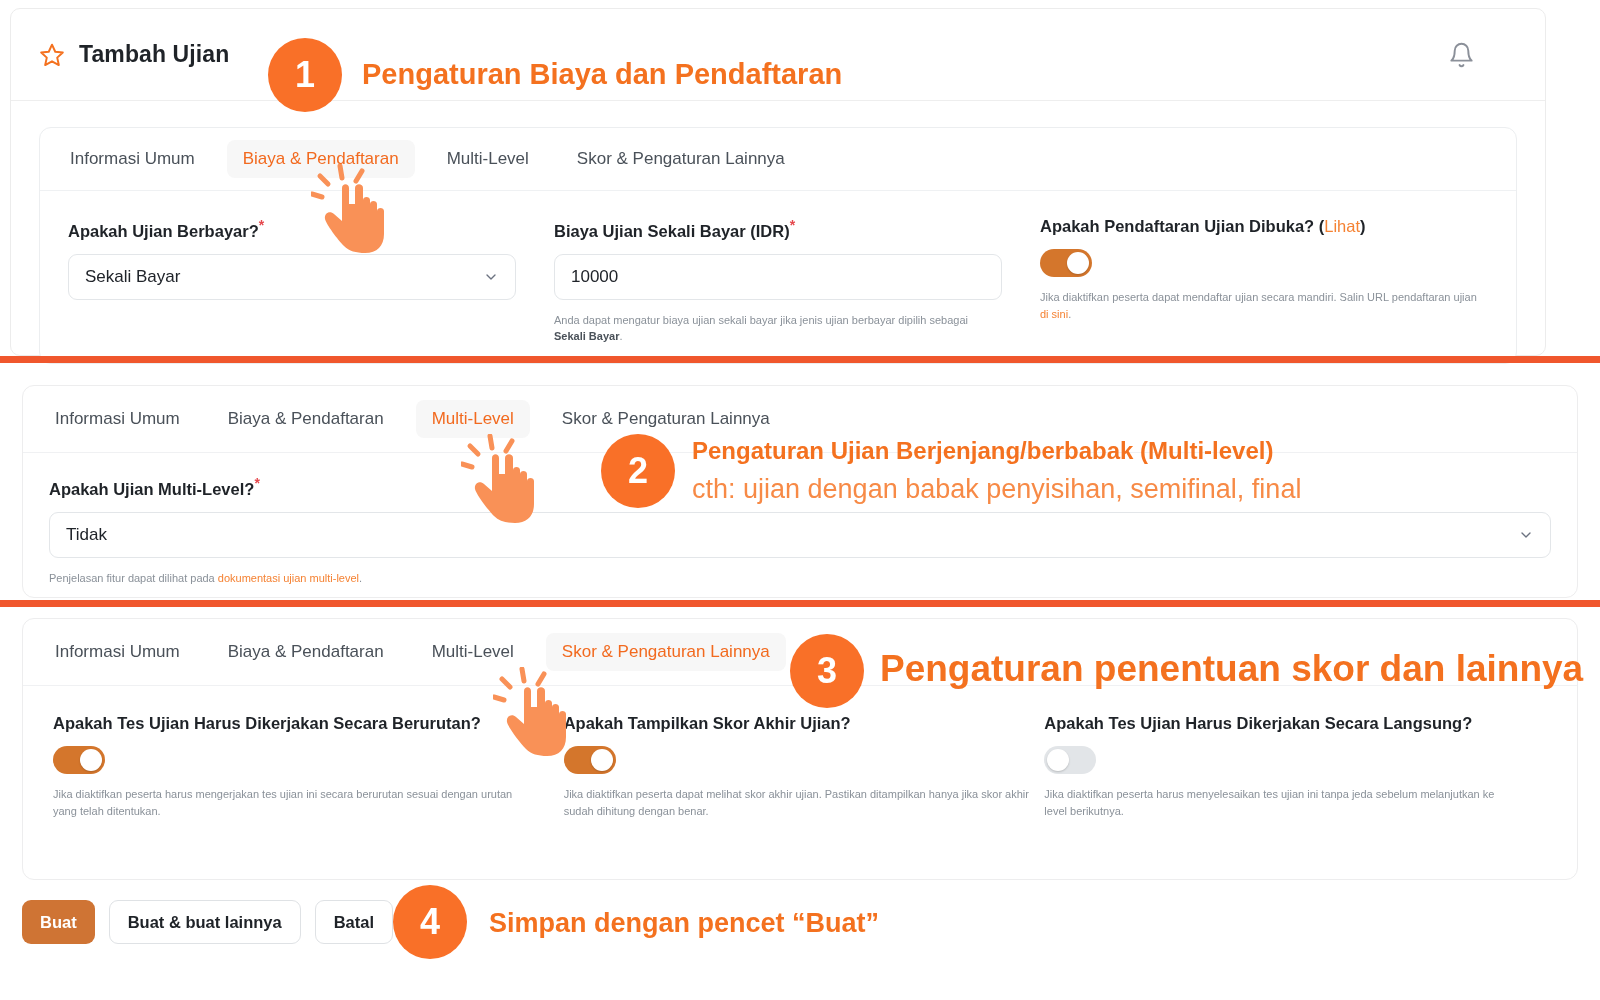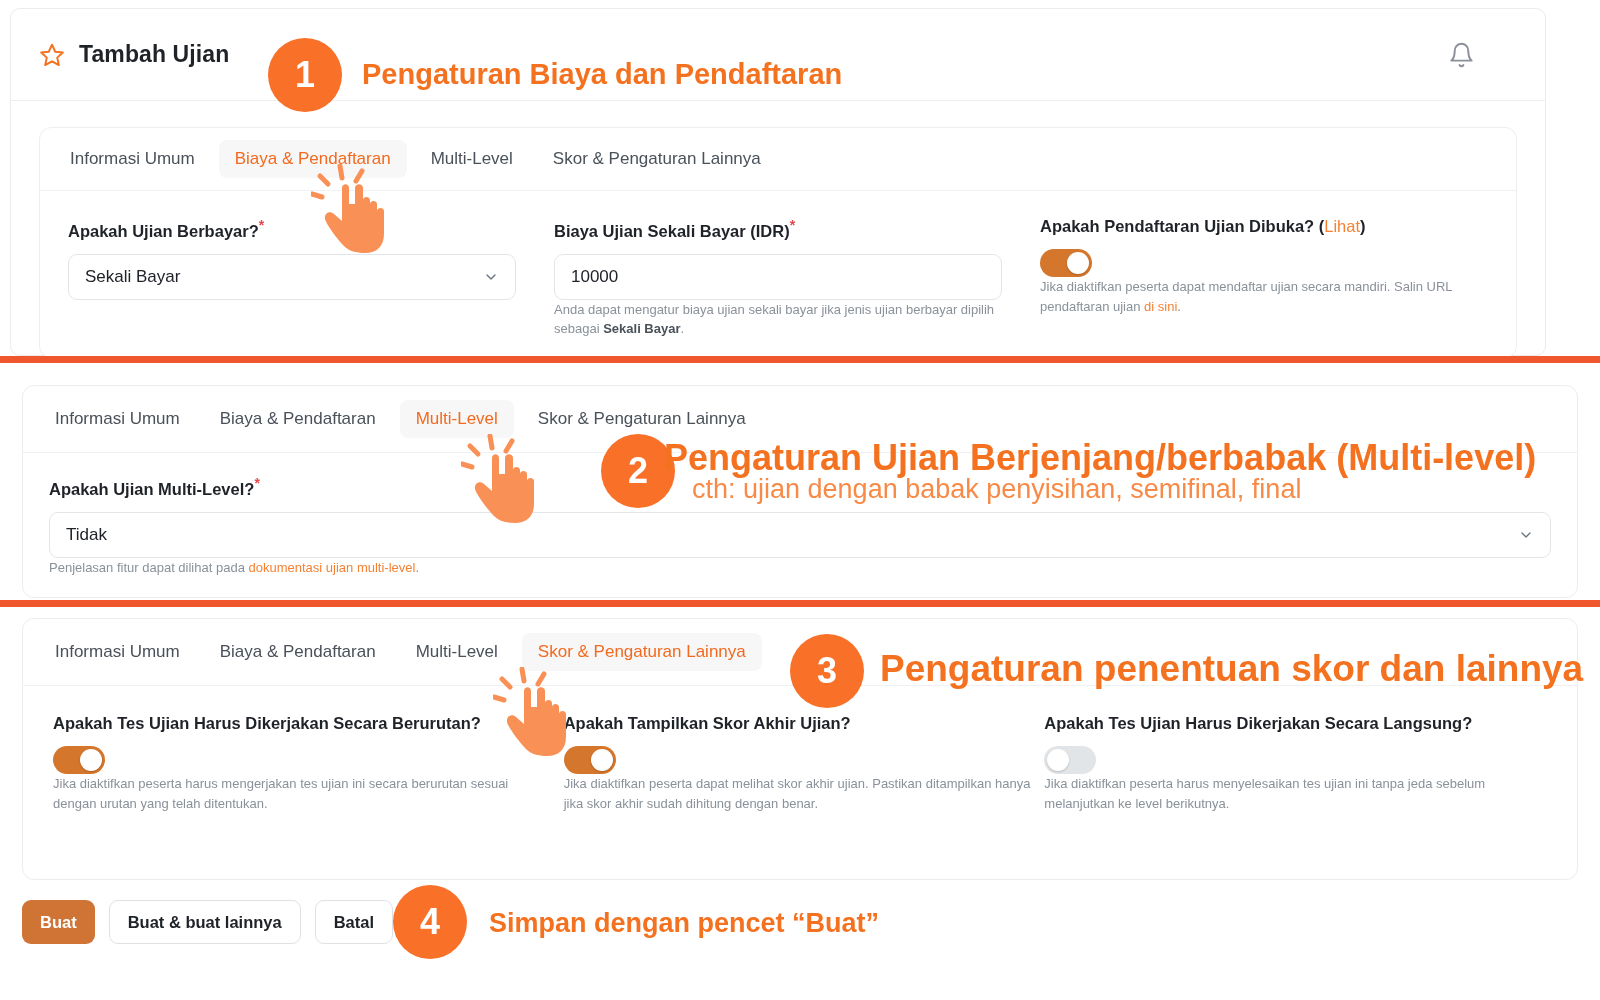--- a/index.html
+++ b/index.html
@@ -59,21 +59,21 @@
     left: 28px; right: 28px;
     top: 118px;
     border: 1px solid #eceef0;
     border-radius: 12px;
     background: #fff;
   }
 
   .tabrow {
     display: flex;
     align-items: center;
-    gap: 8px;
+    gap: 16px;
     padding: 12px 14px 12px 14px;
     border-bottom: 1px solid #eff1f3;
   }
   .tab {
     font-size: 17px;
     color: #4a5159;
     padding: 9px 16px;
     border-radius: 8px;
     white-space: nowrap;
     cursor: pointer;
@@ -114,21 +114,22 @@
     color: #20242a;
   }
   .select .chev {
     position: absolute;
     right: 16px; top: 50%;
     transform: translateY(-50%);
     width: 16px; height: 16px;
   }
 
   .help {
-    font-size: 13px;
+    margin-top: 12px;
+    font-size: 11px;
     line-height: 1.5;
     color: #8a9199;
   }
   .help b { color: #4a5159; font-weight: 700; }
   .help .lnk { color: #f58233; }
 
   
   .toggle {
     width: 52px; height: 28px;
     border-radius: 14px;
@@ -411,21 +412,21 @@
   <div class="footer-bar">
     <div class="btn btn-primary">Buat</div>
     <div class="btn btn-outline">Buat &amp; buat lainnya</div>
     <div class="btn btn-outline">Batal</div>
   </div>
 
   <div class="badge" style="left:268px; top:38px;">1</div>
   <div class="anno-text" style="left:362px; top:58px; font-size:29px;text-align:right;">Pengaturan Biaya dan Pendaftaran</div>
 
   <div class="badge" style="left:601px; top:434px;">2</div>
-  <div class="anno-text" style="left:664px; top:437px; font-size:36px;">Pengaturan Ujian Berjenjang/berbabak (Multi-level)</div>
+  <div class="anno-text" style="left:692px; top:437px; font-size:24px;">Pengaturan Ujian Berjenjang/berbabak (Multi-level)</div>
   <div class="anno-sub" style="left:692px; top:474px; font-size:27px;">cth: ujian dengan babak penyisihan, semifinal, final</div>
 
   <div class="badge" style="left:790px; top:634px;">3</div>
   <div class="anno-text" style="left:880px; top:648px; font-size:37px;">Pengaturan penentuan skor dan lainnya</div>
 
   <div class="badge" style="left:393px; top:885px;">4</div>
   <div class="anno-text" style="left:489px; top:908px; font-size:27px;">Simpan dengan pencet “Buat”</div>
 
 </div>
 

